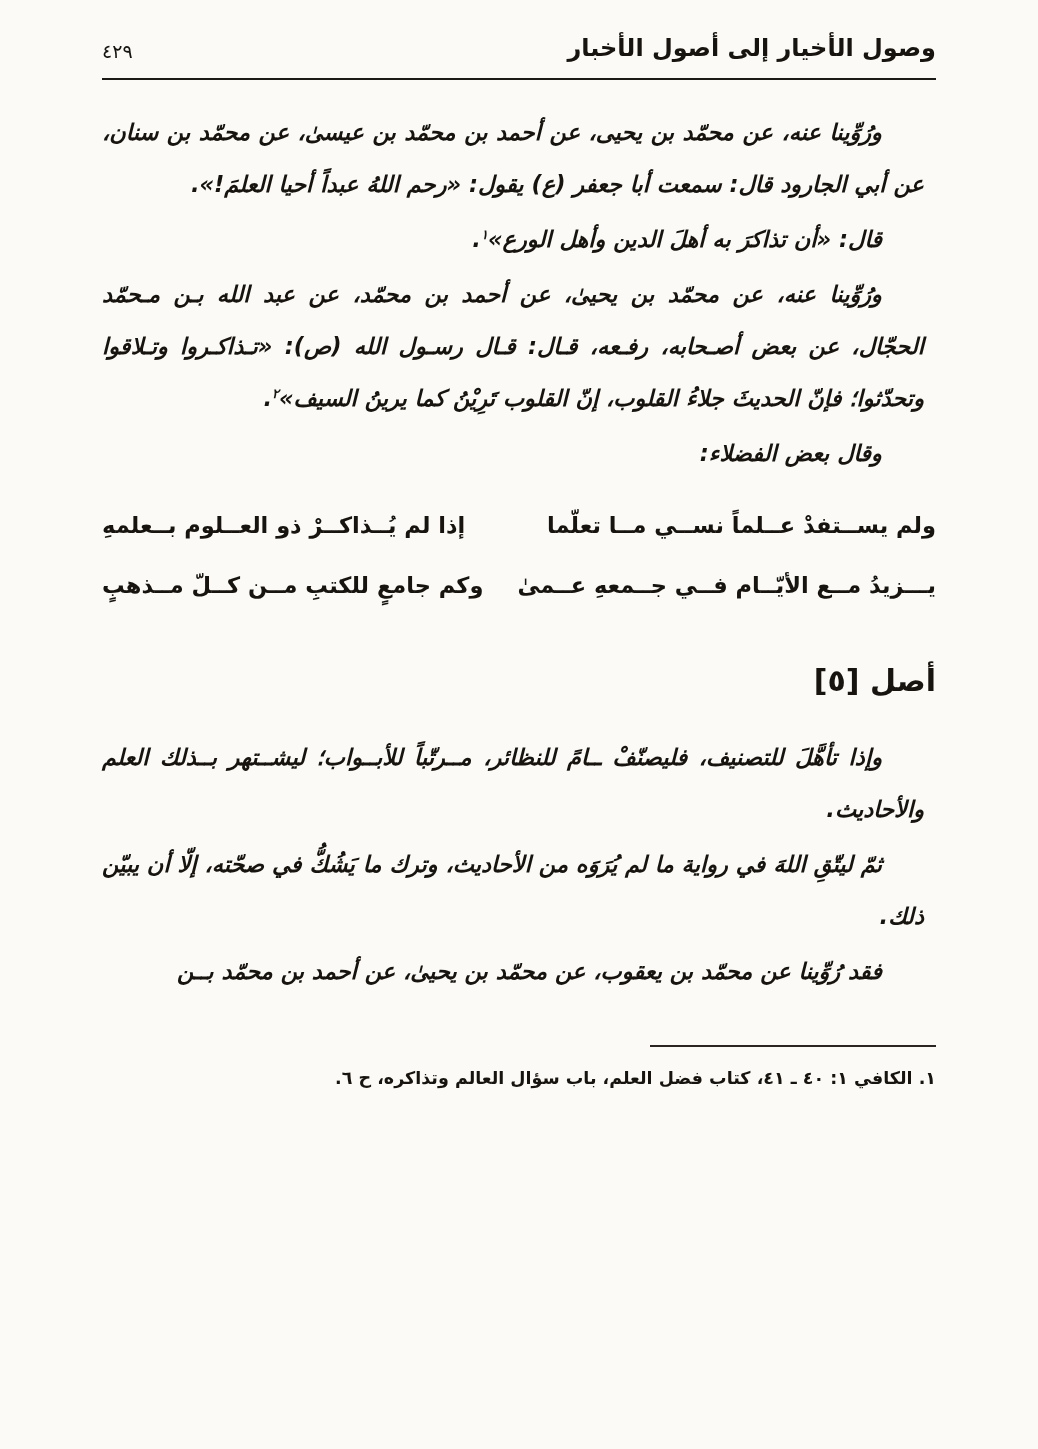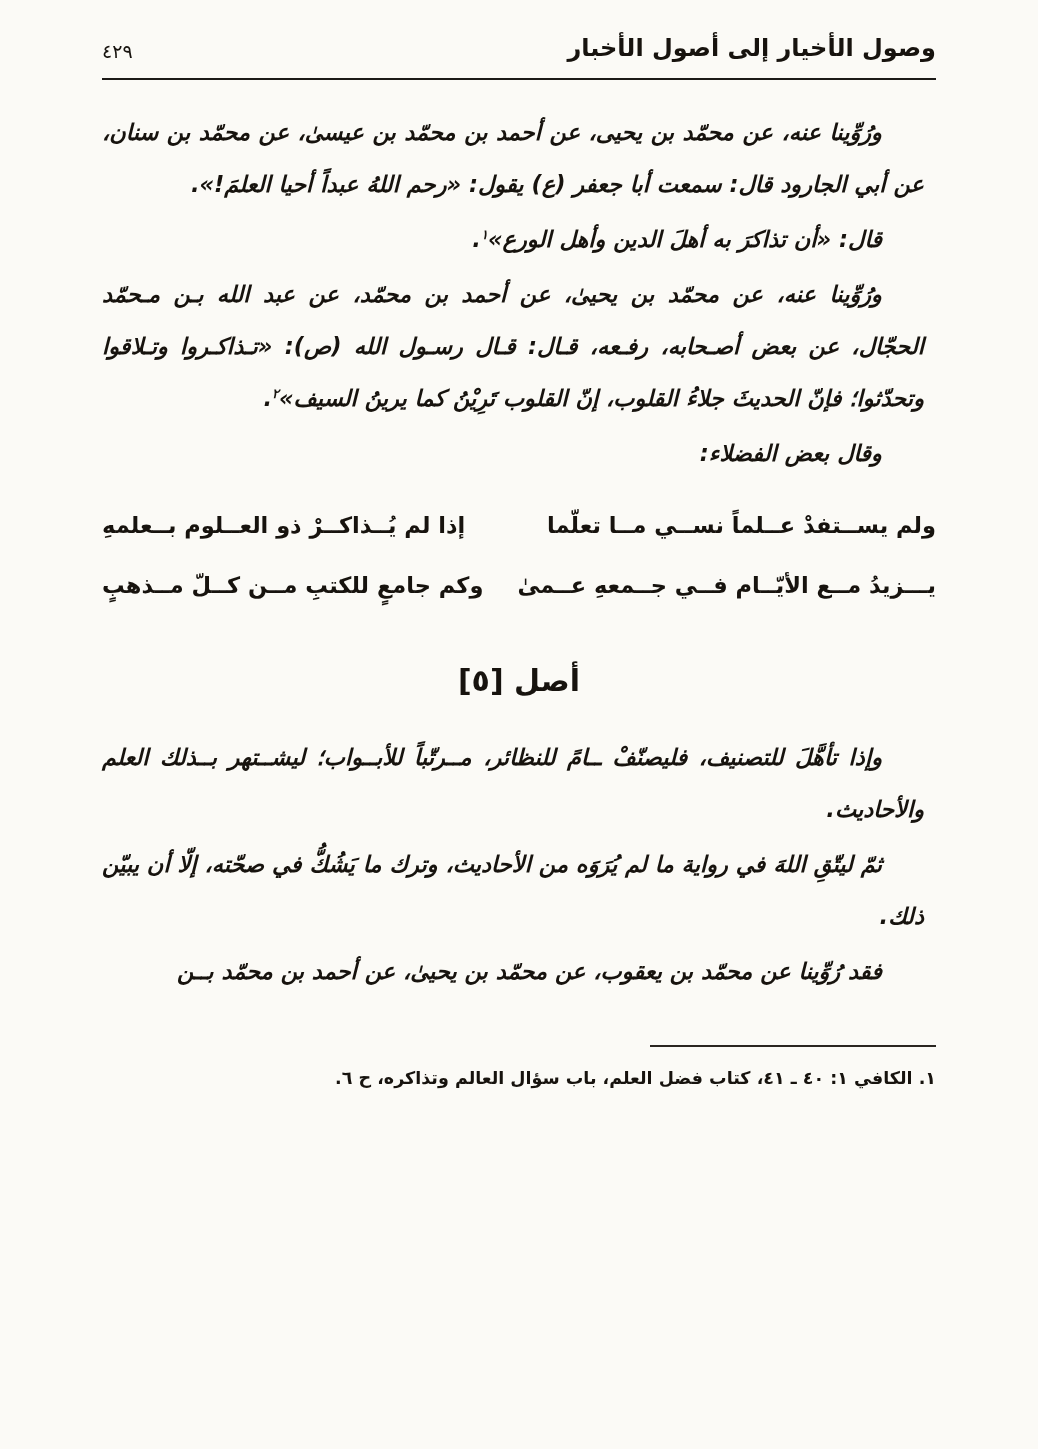--- a/index.html
+++ b/index.html
@@ -64,21 +64,21 @@
   .poetry-line {
     display: flex;
     justify-content: space-between;
     line-height: 60px;
     font-weight: 700;
   }
   .hemistich {
     white-space: nowrap;
   }
   .section-heading {
-    text-align: center;
+    text-align: right;
     font-size: 30px;
     font-weight: 800;
     margin: 46px 0 30px 0;
     line-height: 40px;
   }
   .footnotes {
     margin-top: 48px;
   }
   .footnote-rule {
     width: 286px;

